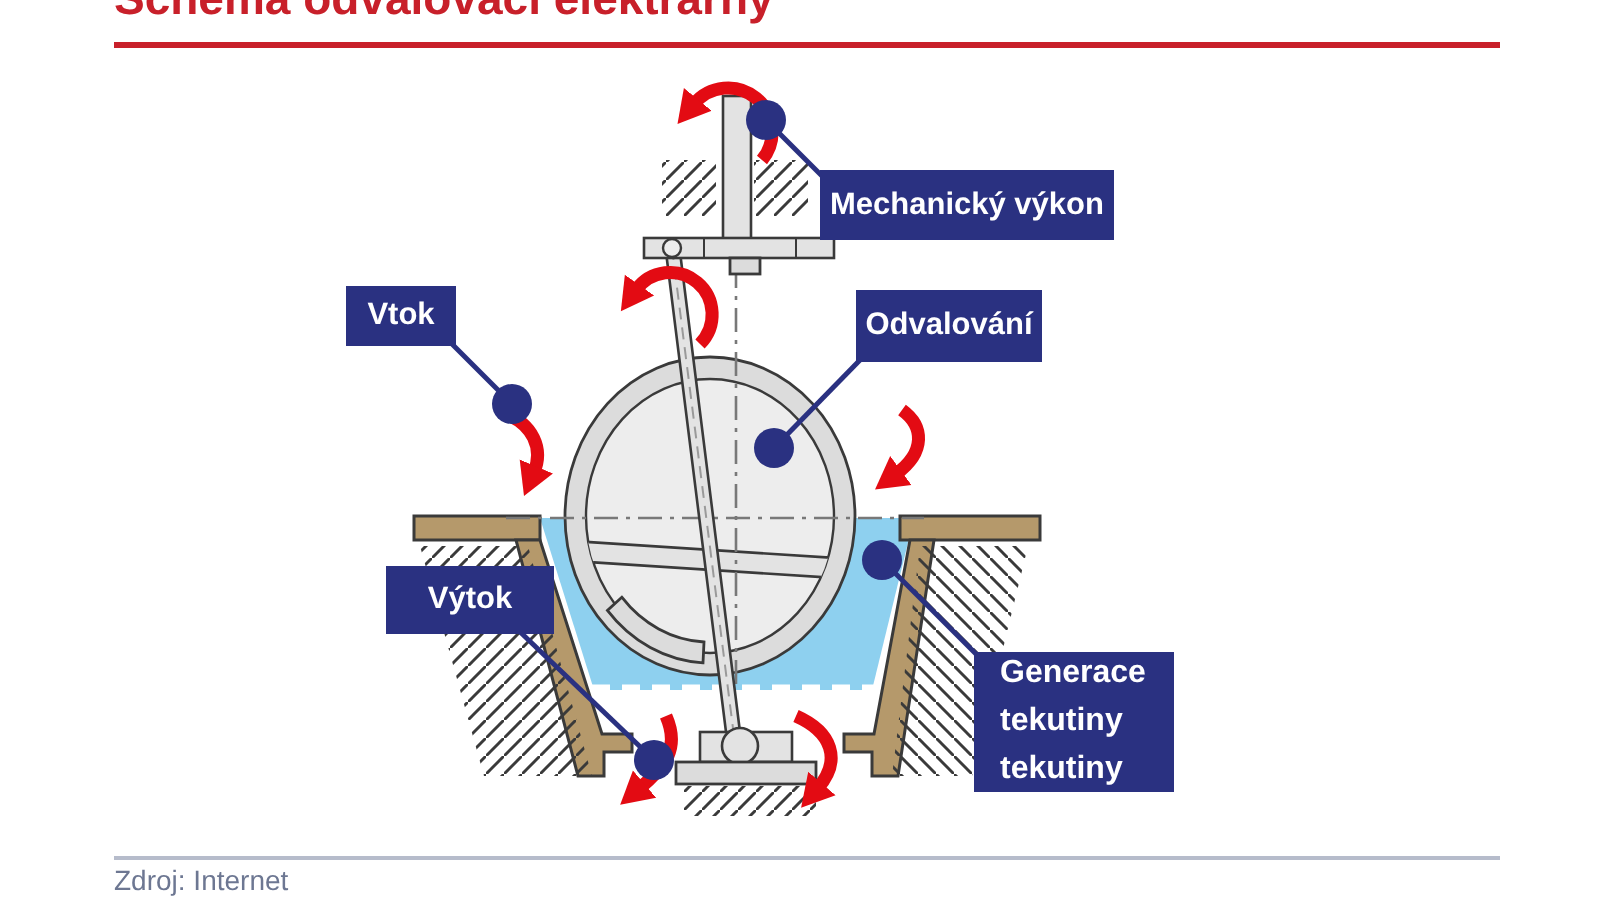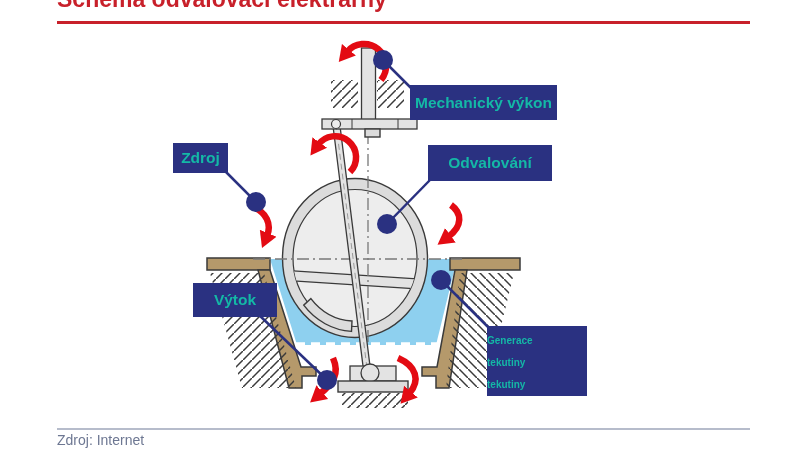--- a/index.html
+++ b/index.html
@@ -13,25 +13,25 @@
   .stage{position:relative;width:800px;height:449px;overflow:hidden;background:#fff;
          font-family:"Liberation Sans",sans-serif}
   .title{position:absolute;left:57px;top:-14px;font-size:23px;line-height:27px;
          font-weight:700;color:var(--accent-red);white-space:nowrap}
   .title-rule{position:absolute;left:57px;top:21px;width:693px;height:2.5px;
          background:var(--accent-red)}
   .footer-rule{position:absolute;left:57px;top:428px;width:693px;height:1.5px;
          background:var(--footer-line)}
   .source{position:absolute;left:57px;top:432px;font-size:14px;color:var(--footer-text)}
   svg.diagram{position:absolute;left:0;top:0}
-  .callout{position:absolute;background:var(--navy);color:#14b8a6;font-weight:700;
+  .callout{position:absolute;background:var(--navy);color:#ffffff;font-weight:700;
            font-size:15.5px;display:flex;align-items:center;justify-content:center;
            white-space:nowrap}
-  .callout.multiline{flex-direction:column;align-items:flex-start;justify-content:flex-end;
-           line-height:22px;font-size:10px}
+  .callout.multiline{flex-direction:column;align-items:flex-start;justify-content:space-between;
+           padding-left:13px;line-height:22px;font-size:16px}
   
   .water{fill:var(--water-blue)}
   .tan{fill:var(--tan);stroke:var(--outline);stroke-width:1.5}
   .metal{fill:var(--metal);stroke:var(--outline);stroke-width:1.3}
   .metal-mid{fill:var(--metal-mid);stroke:var(--outline);stroke-width:1.4}
   .metal-light{fill:var(--metal-light);stroke:var(--outline);stroke-width:1.2}
   .hatchline{stroke:var(--outline);stroke-width:1.5}
   .centerline{stroke:#787878;stroke-width:1.3;fill:none;stroke-dasharray:12 4 2 4}
   .waterdash{stroke:#fff;stroke-width:3.5;stroke-dasharray:9 6;fill:none}
   .red-arrow{stroke:var(--arrow-red);stroke-width:6.5;fill:none;stroke-linecap:butt}
@@ -133,22 +133,22 @@
       <line class="navy-line" x1="441" y1="280" x2="492" y2="331"></line>
       <circle class="navy-dot" cx="383" cy="60" r="10"></circle>
       <circle class="navy-dot" cx="256" cy="202" r="10"></circle>
       <circle class="navy-dot" cx="387" cy="224" r="10"></circle>
       <circle class="navy-dot" cx="327" cy="380" r="10"></circle>
       <circle class="navy-dot" cx="441" cy="280" r="10"></circle>
     </g>
   </svg>
 
   <div class="callout" style="left:410px;top:85px;width:147px;height:35px">Mechanický výkon</div>
-  <div class="callout" style="left:173px;top:143px;width:55px;height:30px">Zdroj</div>
-  <div class="callout" style="left:428px;top:145px;width:124px;height:36px">Odvalování</div>
+  <div class="callout" style="left:173px;top:143px;width:55px;height:30px">Vtok</div>
+  <div class="callout" style="left:428px;top:145px;width:93px;height:36px">Odvalování</div>
   <div class="callout" style="left:193px;top:283px;width:84px;height:34px">Výtok</div>
   <div class="callout multiline" style="left:487px;top:326px;width:100px;height:70px">
     <span>Generace</span>
     <span>tekutiny</span>
     <span>tekutiny</span>
   </div>
 
   <div class="footer-rule"></div>
   <div class="source">Zdroj: Internet</div>
 </div>

